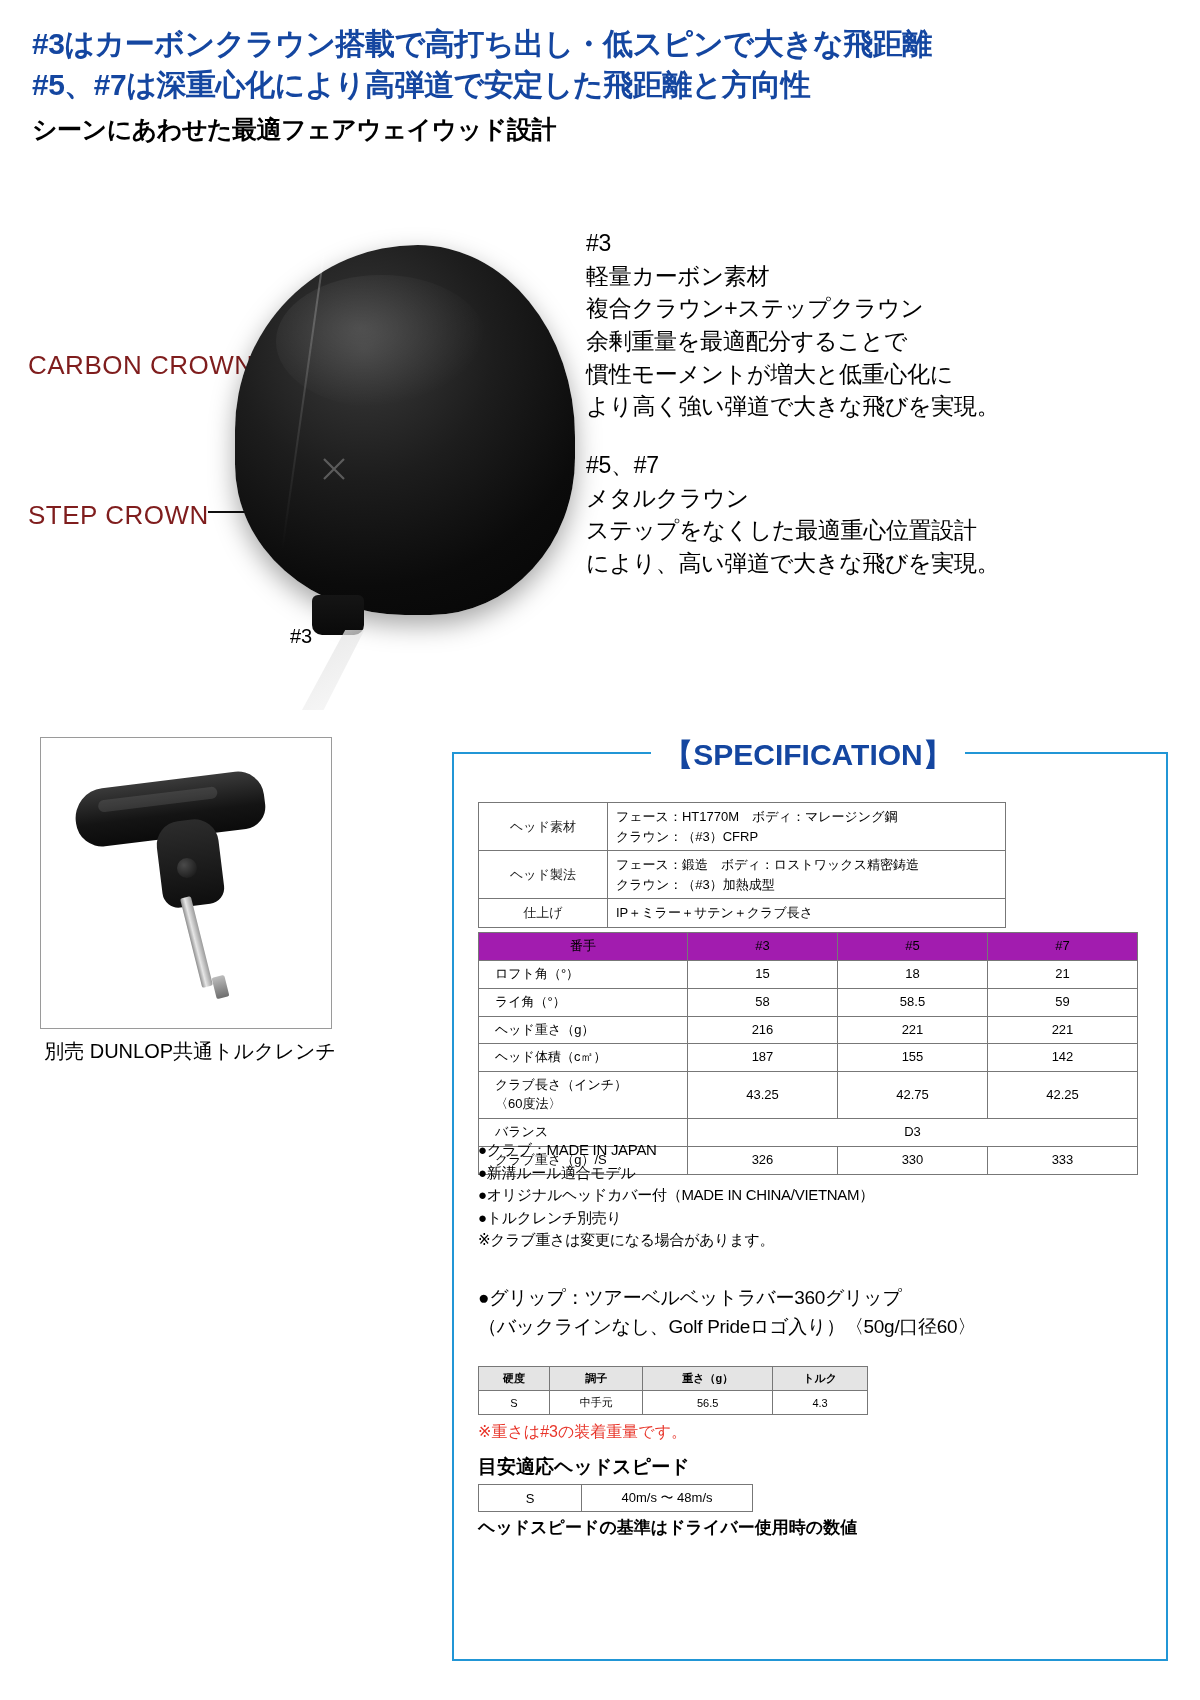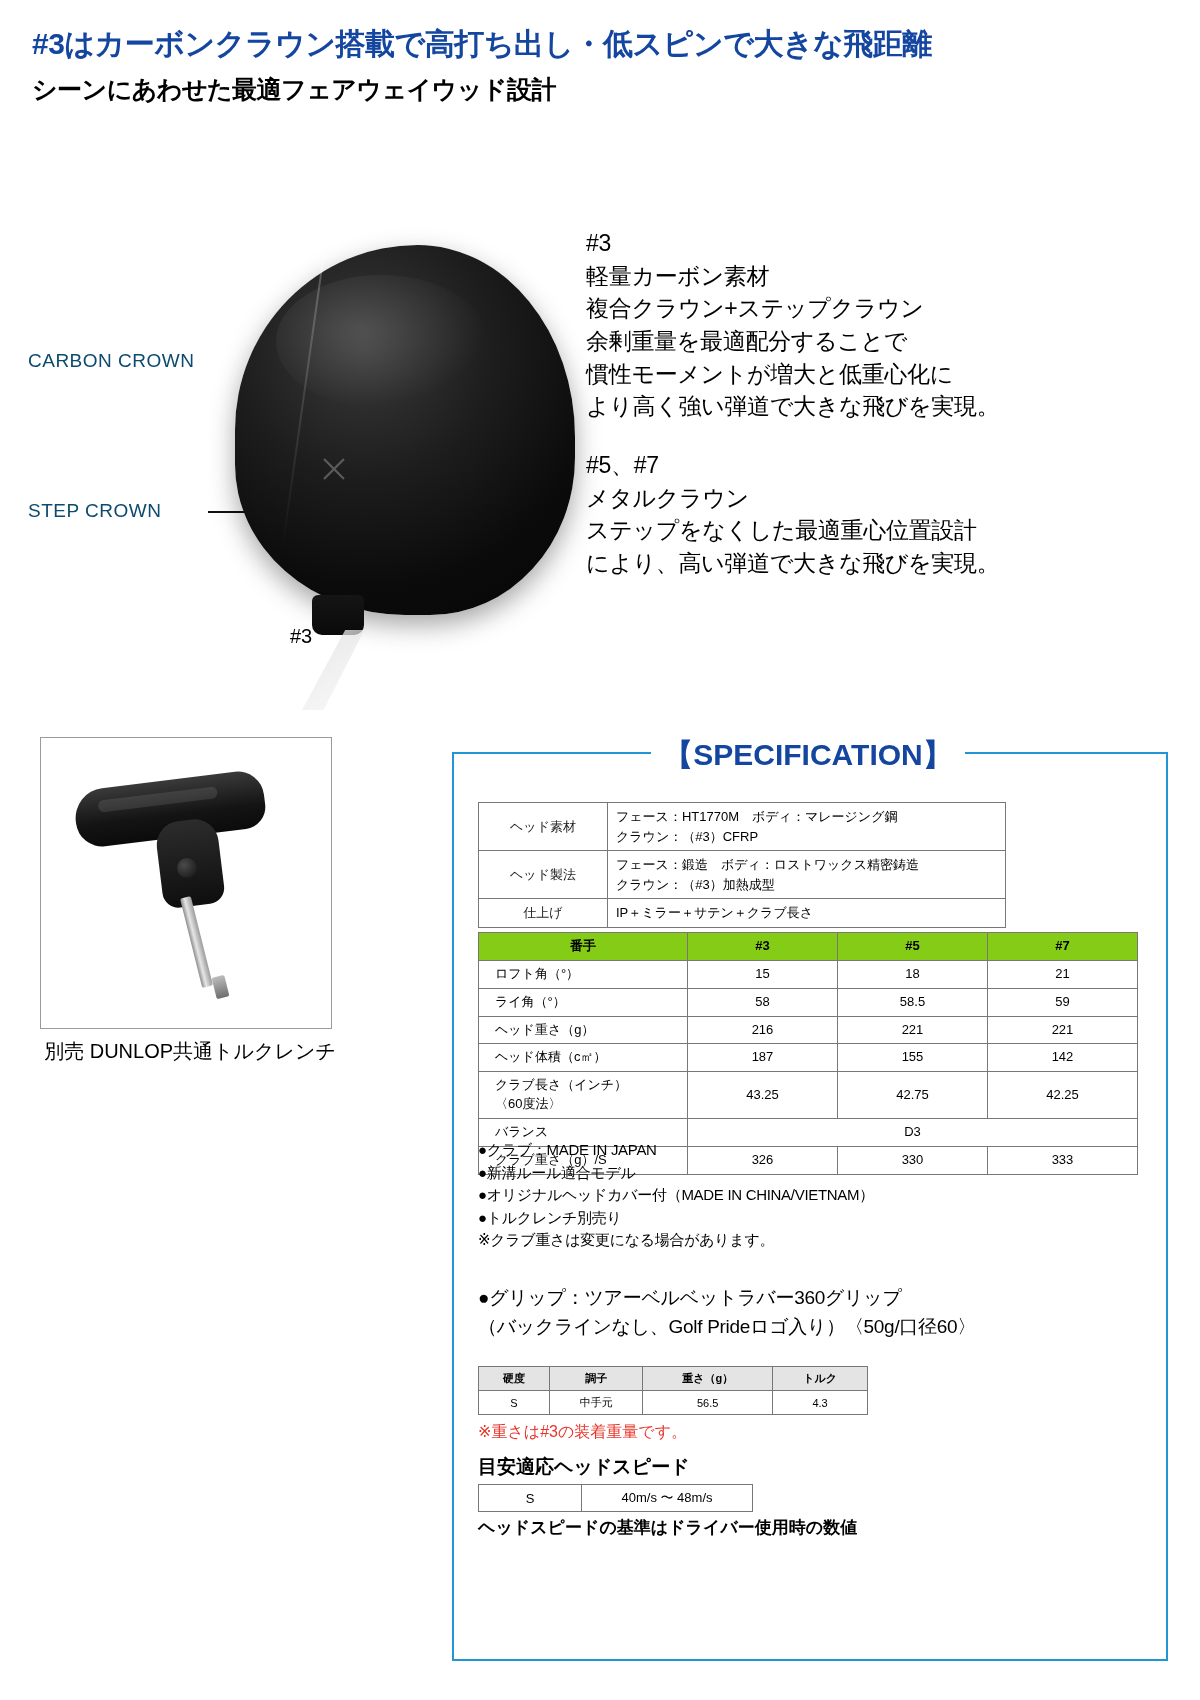--- a/index.html
+++ b/index.html
@@ -58,21 +58,21 @@
   .club-shaft{
     position:absolute;left:122px;top:430px;width:120px;height:80px;
     background:linear-gradient(to bottom right, rgba(230,230,230,.95), rgba(255,255,255,0));
     clip-path:polygon(36% 0%, 52% 0%, 18% 100%, 0% 100%);
   }
   .club-caption{
     position:absolute;left:290px;top:460px;font-size:20px;color:#000;
   }
 
   
-  .callout{position:absolute;font-size:19px;letter-spacing:.5px;color:#0c4a6e;white-space:nowrap;}
+  .callout{position:absolute;font-size:26px;letter-spacing:.5px;color:#7f1d1d;white-space:nowrap;}
   .callout.cc{left:28px;top:185px;}
   .callout.sc{left:28px;top:335px;}
   .lead{position:absolute;background:#111;}
   .lead.h1{left:252px;top:196px;width:145px;height:1.5px;}
   .lead.v1{left:396px;top:196px;width:1.5px;height:188px;}
   .lead.h2{left:208px;top:346px;width:98px;height:1.5px;}
   .lead.v2{left:305px;top:346px;width:1.5px;height:48px;}
   .dot{position:absolute;width:7px;height:7px;border:1.5px solid #fff;border-radius:50%;background:transparent;}
   .dot.d1{left:392px;top:386px;}
   .dot.d2{left:301px;top:392px;}
@@ -135,21 +135,21 @@
     letter-spacing:0px;
   }
 
   table{border-collapse:collapse;}
   .t1{position:absolute;left:24px;top:48px;width:528px;font-size:13px;}
   .t1 td{border:1px solid #777;padding:4px 8px;vertical-align:middle;line-height:1.5;}
   .t1 td.k{width:112px;text-align:center;color:#222;}
 
   .t2{position:absolute;left:24px;top:178px;width:660px;font-size:13px;}
   .t2 td,.t2 th{border:1px solid #777;padding:4px 6px;text-align:center;line-height:1.45;font-weight:normal;}
-  .t2 th{background:#84cc16;font-weight:bold;}
+  .t2 th{background:#a21caf;font-weight:normal;}
   .t2 td.lbl{text-align:left;width:186px;padding-left:16px;}
 
   .bullets{position:absolute;left:24px;top:385px;width:670px;font-size:15px;line-height:1.5;letter-spacing:-0.3px;}
   .bullets .b{white-space:nowrap;}
   .grip{position:absolute;left:24px;top:530px;width:670px;font-size:19px;line-height:1.5;letter-spacing:-0.3px;}
 
   .t3{position:absolute;left:24px;top:612px;width:390px;font-size:11px;}
   .t3 td,.t3 th{border:1px solid #777;padding:4px 6px;text-align:center;font-weight:normal;}
   .t3 th{background:#e4e4e4;font-weight:bold;}
 
@@ -159,20 +159,21 @@
   .t4 td{border:1px solid #777;padding:4px 6px;text-align:center;}
   .hs-note{position:absolute;left:24px;top:762px;font-size:17px;font-weight:bold;}
 </style>
 </head>
 <body>
 
 <div class="page">
 
   <div class="hdr">
     <div class="hdr-line">#3はカーボンクラウン搭載で高打ち出し・低スピンで大きな飛距離</div>
+    <div class="hdr-line">#5、#7は深重心化により高弾道で安定した飛距離と方向性</div>
     <div class="hdr-sub">シーンにあわせた最適フェアウェイウッド設計</div>
   </div>
 
   <div class="hero">
 
     <div class="callout cc">CARBON CROWN</div>
     <div class="callout sc">STEP CROWN</div>
     <div class="lead h1"></div>
     <div class="lead v1"></div>
     <div class="lead h2"></div>

